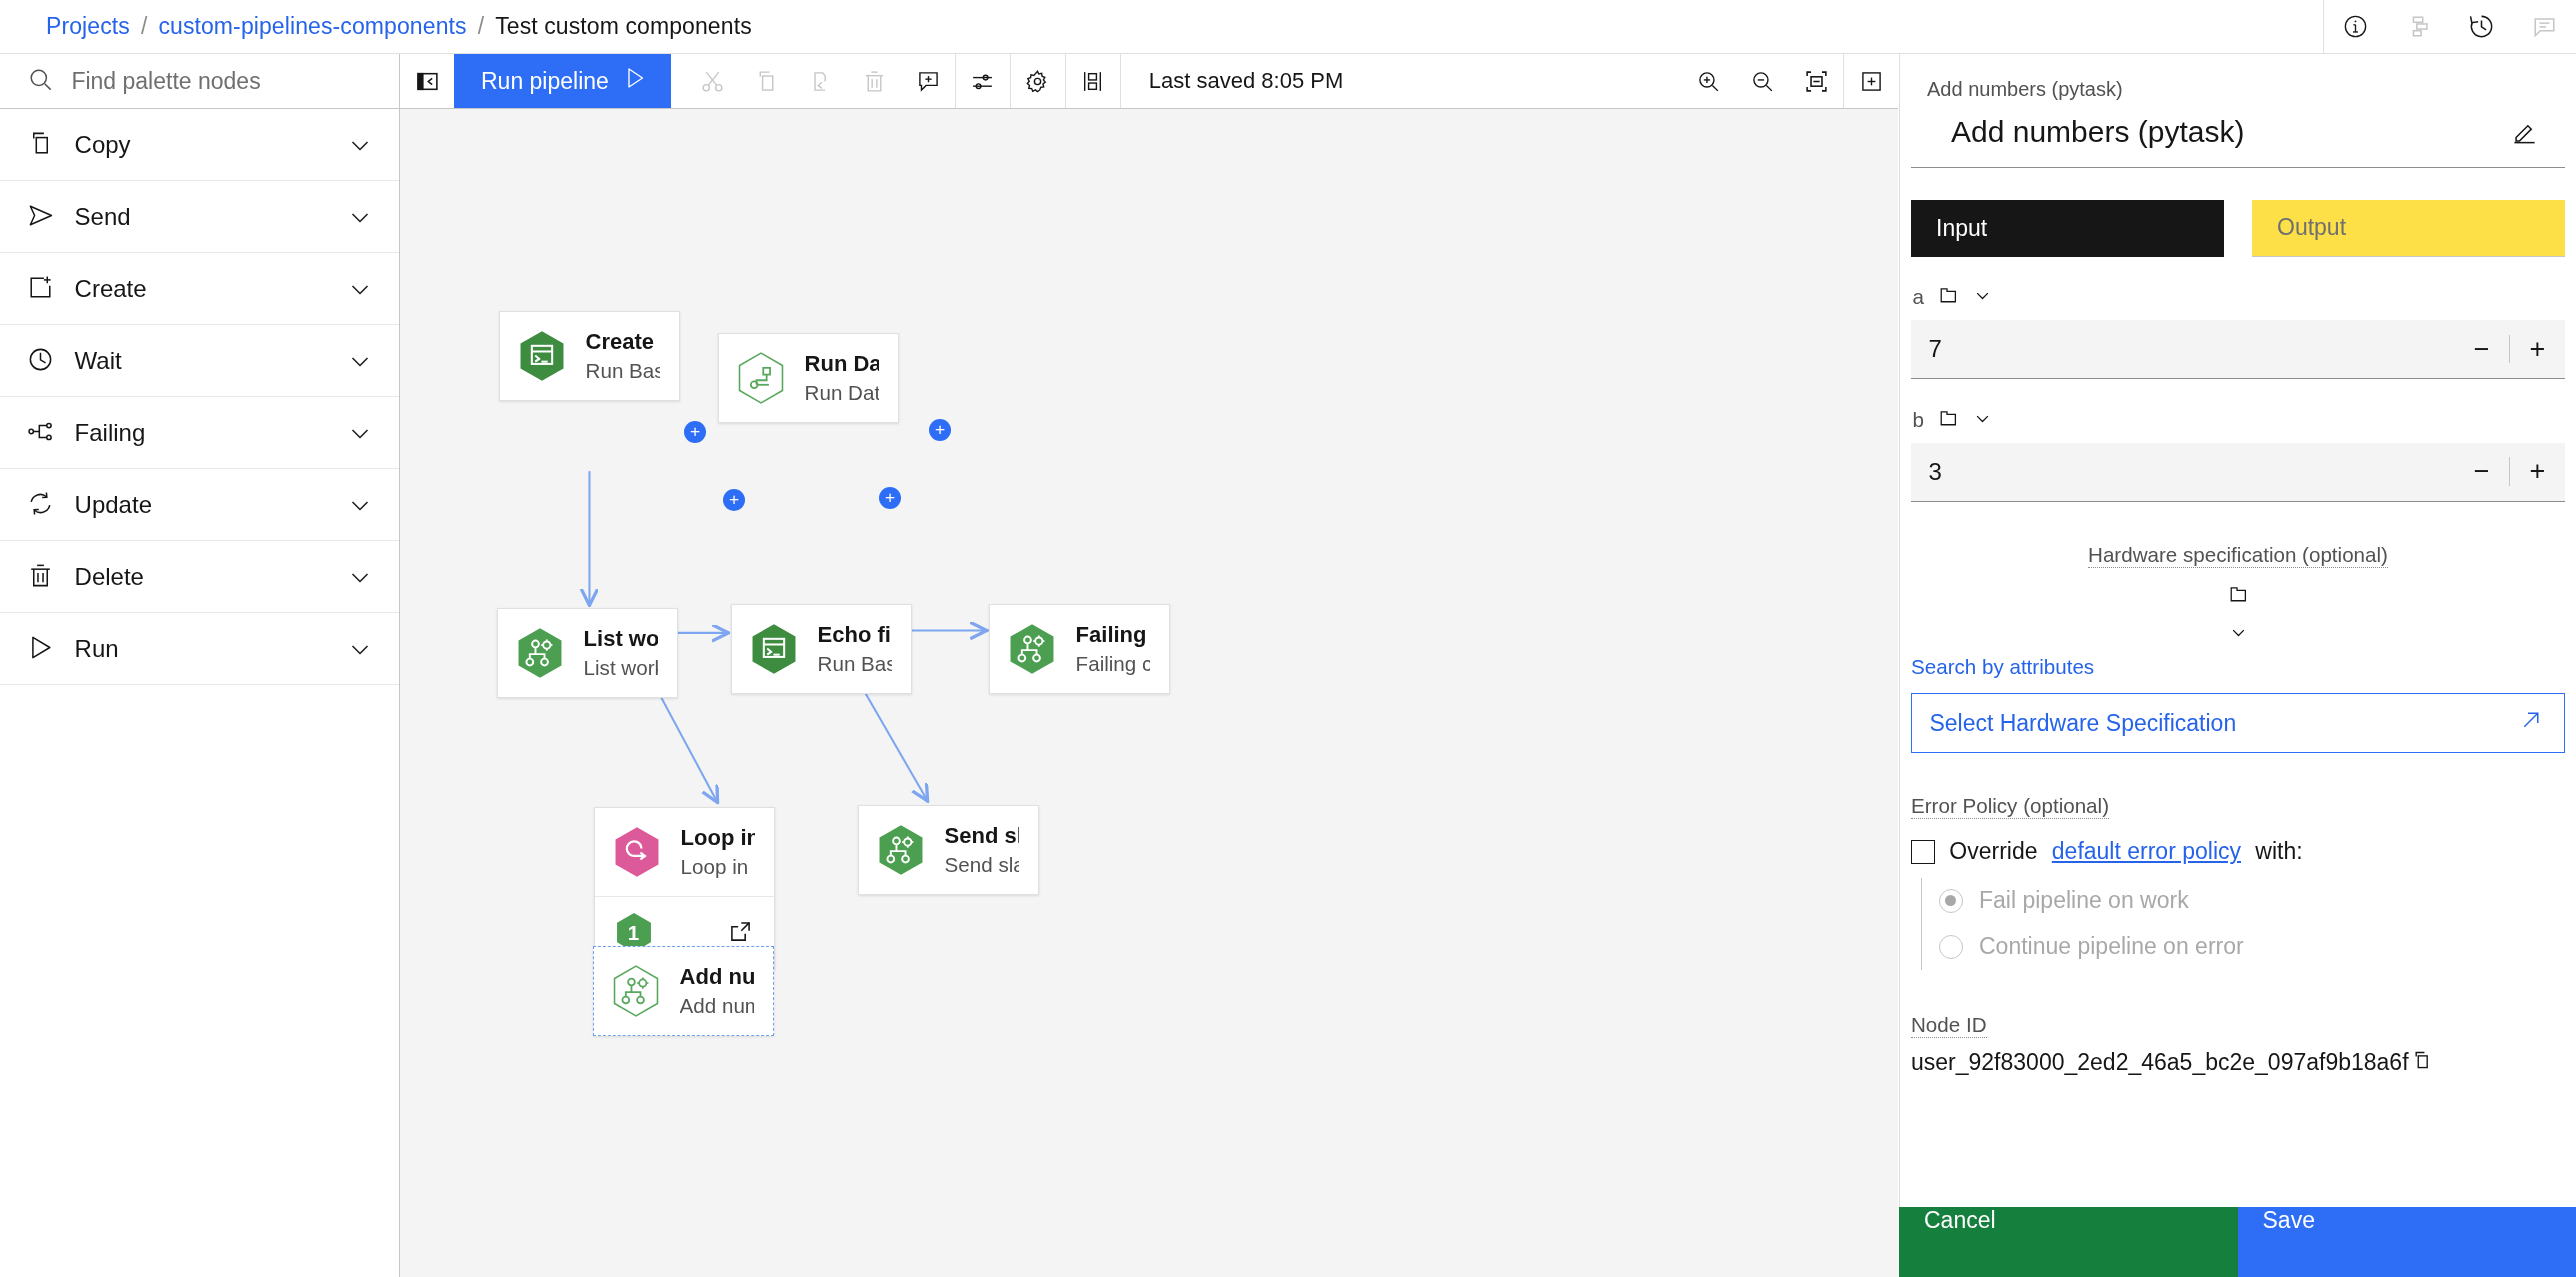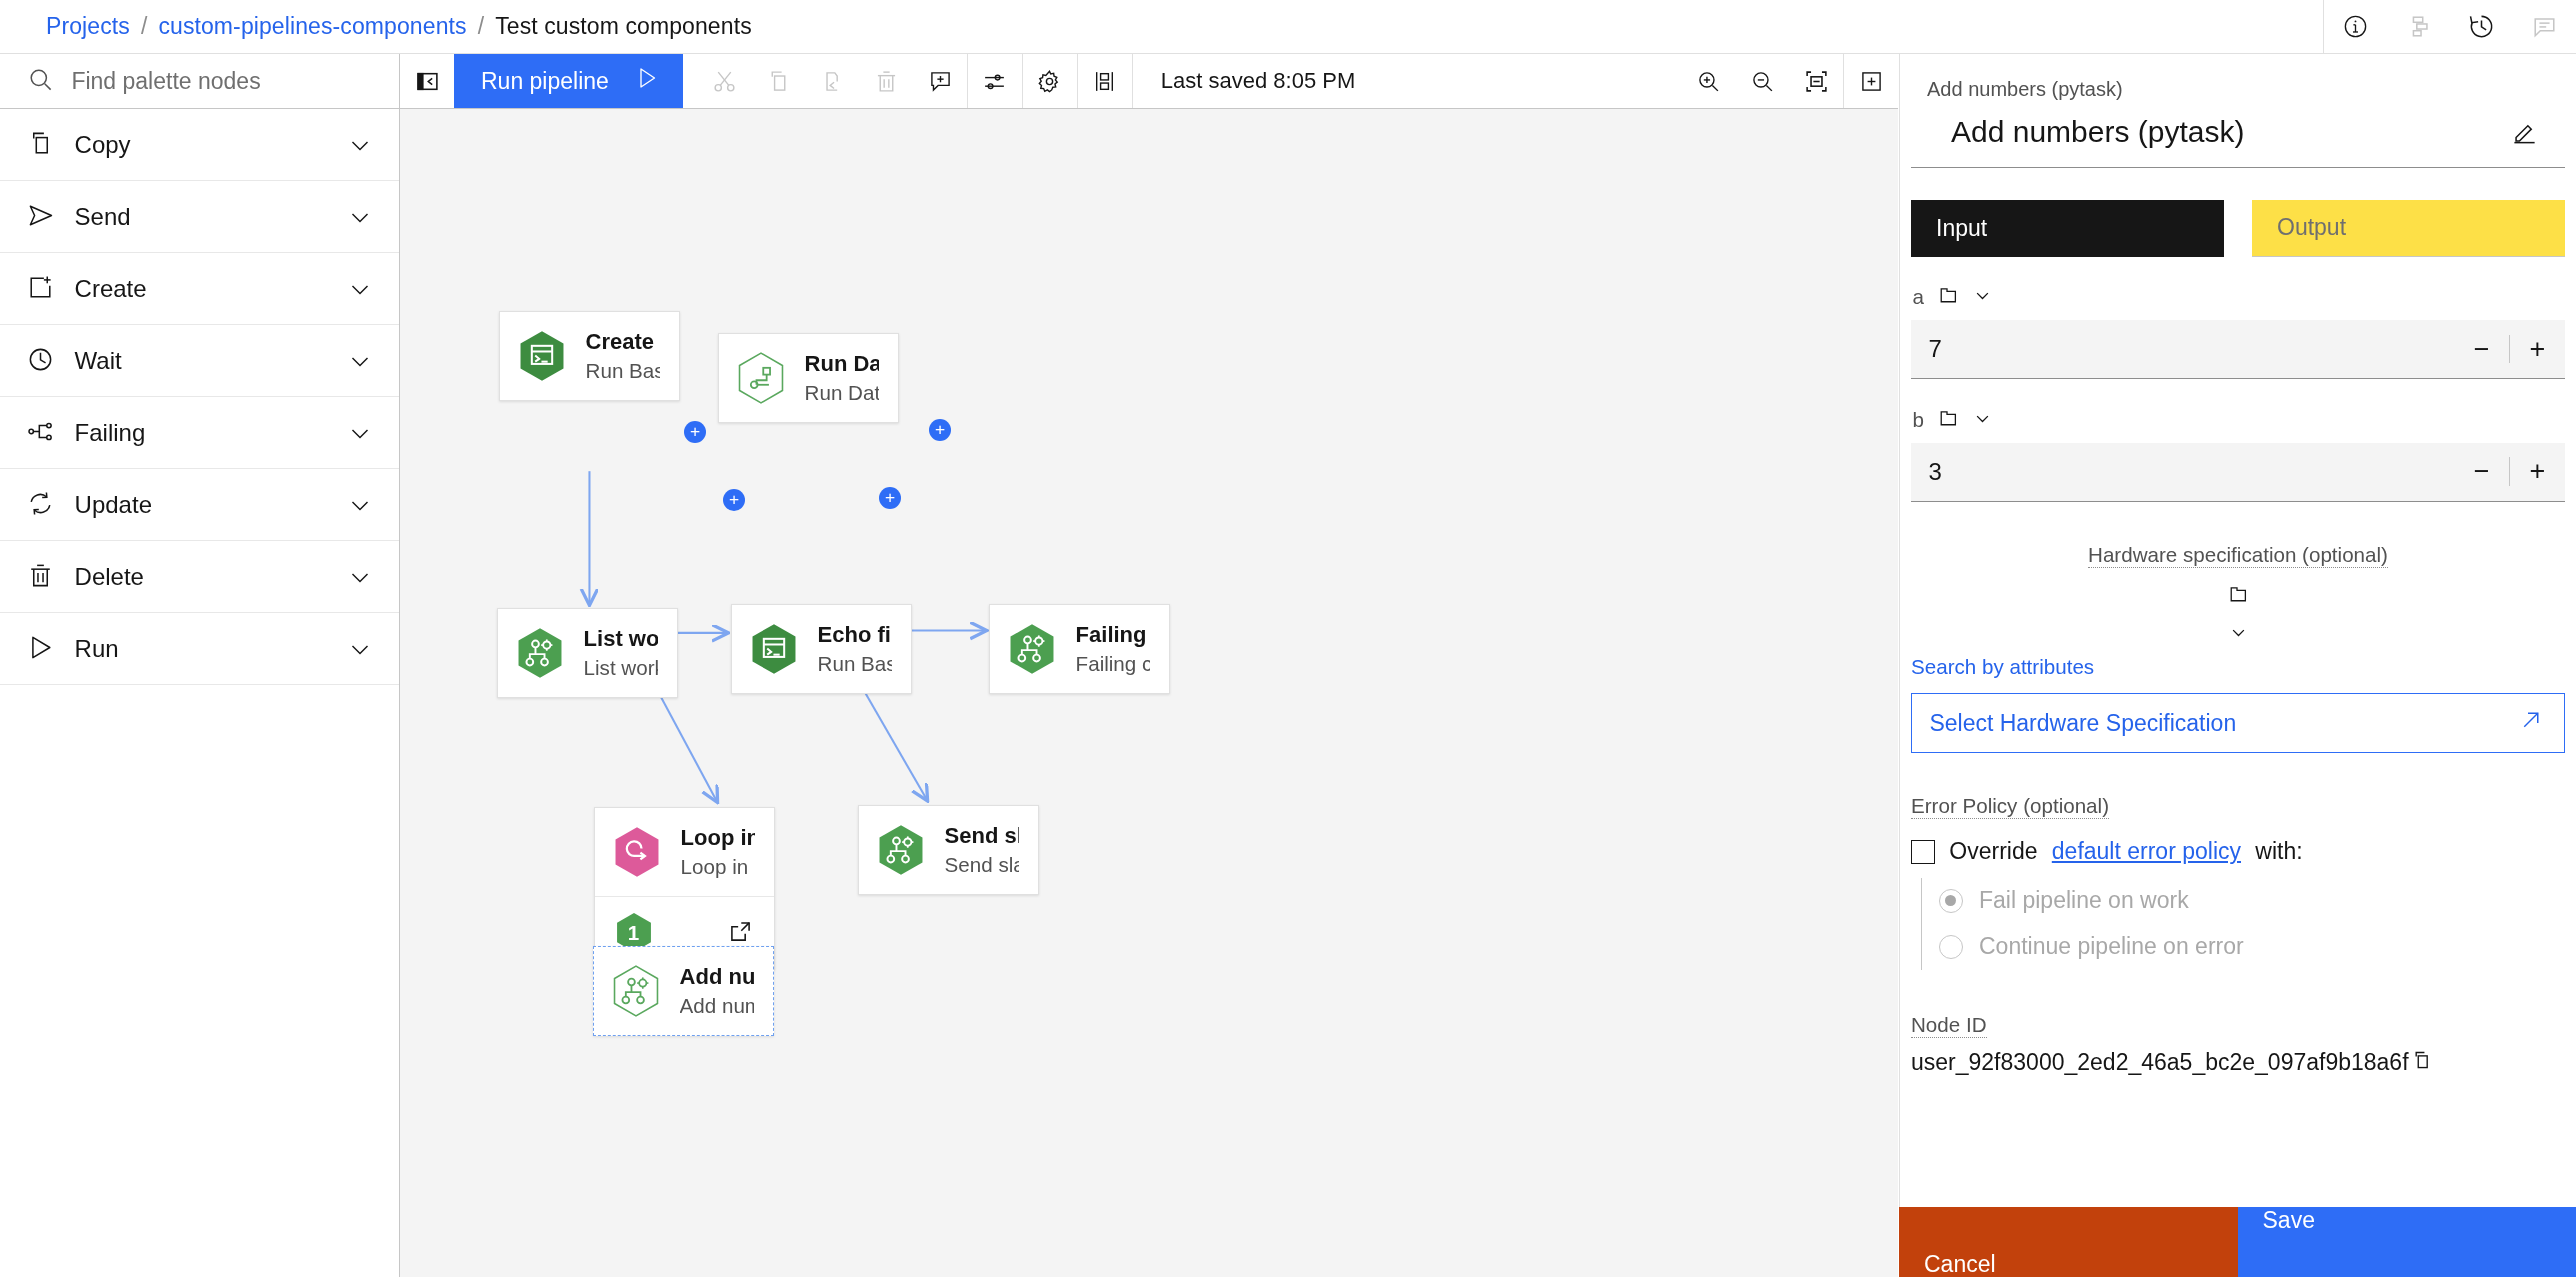--- a/index.html
+++ b/index.html
@@ -65,21 +65,21 @@
     background: #fff; border-bottom: 0.8px solid #c6c6c6;
     display: flex; align-items: stretch;
   }
   .tool-btn {
     width: 54px; display: flex; align-items: center; justify-content: center;
     cursor: pointer;
   }
   .tool-sep { width: 0.8px; background: #e0e0e0; margin: 0; align-self: stretch; }
   .run-pipeline {
     background: #2e6df6; color: #fff; display: flex; align-items: center;
-    gap: 26px; padding: 0 24px 0 27px; cursor: pointer; font-size: 23px;
+    gap: 14px; padding: 0 24px 0 27px; cursor: pointer; font-size: 23px;
     min-width: 188px;
   }
   .toolgap { width: 14.3px; }
   .last-saved {
     display: flex; align-items: center; padding-left: 28.5px;
     font-size: 22px; color: #161616; flex: 1;
   }
 
   
   .canvas {
@@ -175,22 +175,22 @@
   .nodeid-val {
     margin: 11px 11px 0 11px; font-size: 23px; color: #161616;
     display: flex; align-items: center; gap: 1.6px; white-space: nowrap; overflow: hidden;
   }
 
   .panel-footer {
     position: absolute; left: 1899px; bottom: 0; width: 677px; height: 71px;
     display: flex;
   }
   .btn-cancel {
-    flex: 1; background: #c2410c; color: #fff; font-size: 23px;
-    display: flex; align-items: flex-end; padding-left: 25px; cursor: pointer;
+    flex: 1; background: #15803d; color: #fff; font-size: 23px;
+    display: flex; align-items: flex-start; padding-left: 25px; cursor: pointer;
   }
   .btn-save {
     flex: 1; background: #2e6df6; color: #fff; font-size: 23px;
     display: flex; padding-left: 25px; cursor: pointer;
   }
 </style>
 </head>
 <body>
 
 <div class="app">

